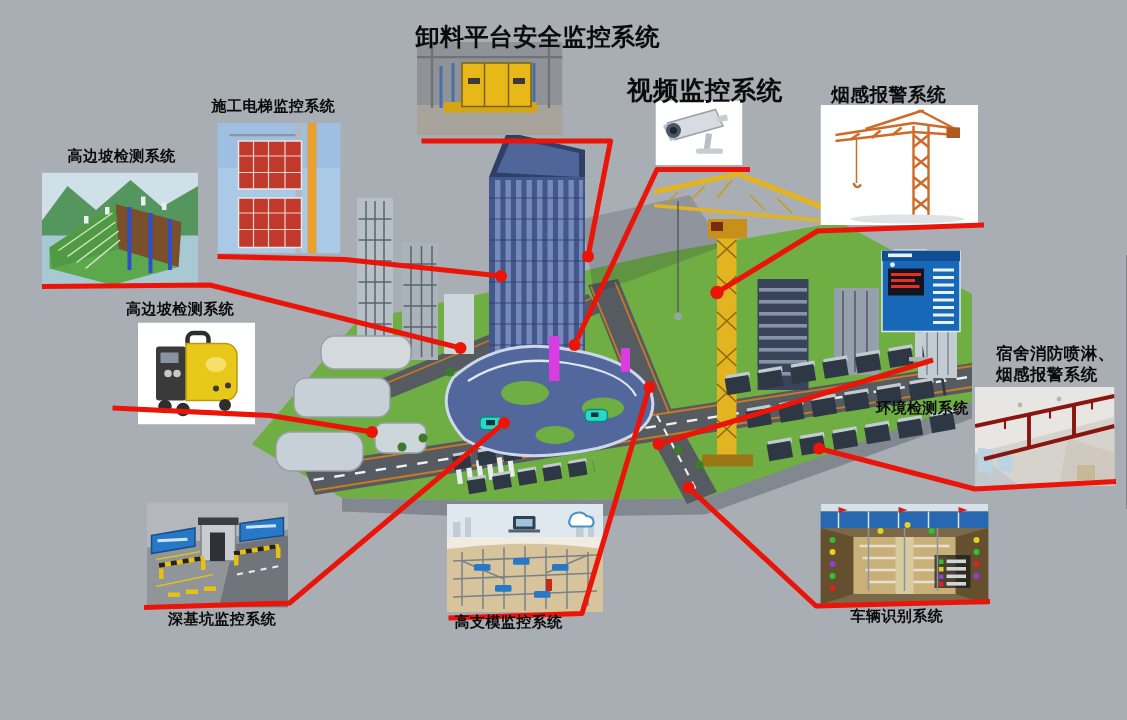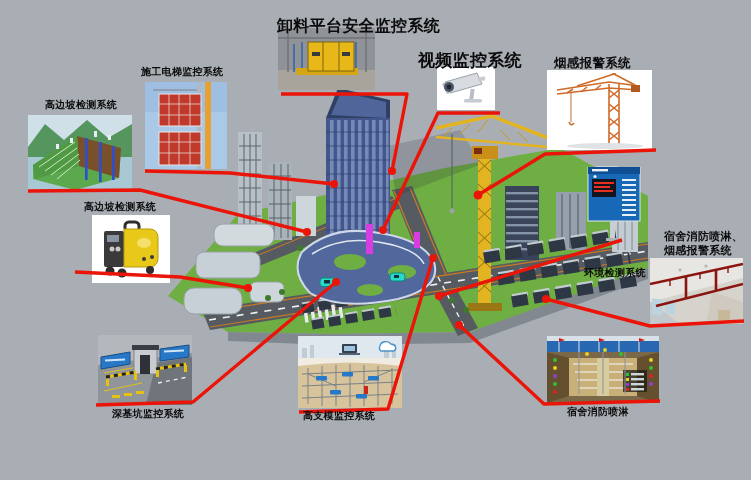--- a/index.html
+++ b/index.html
@@ -610,15 +610,15 @@
   <div class="lbl" id="lb-welder">高边坡检测系统</div>
   <div class="lbl" id="lb-video">视频监控系统</div>
   <div class="lbl" id="lb-crane">烟感报警系统</div>
   <div class="lbl" id="lb-environment">环境检测系统</div>
   <div class="lbl lbl2" id="lb-dormitory">
     <span>宿舍消防喷淋、</span>
     <span>烟感报警系统</span>
   </div>
   <div class="lbl" id="lb-vehicle">深基坑监控系统</div>
   <div class="lbl" id="lb-formwork">高支模监控系统</div>
-  <div class="lbl" id="lb-pit">宿舍消防喷淋</div>
+  <div class="lbl" id="lb-pit">车辆识别系统</div>
 
 </div>
 
 </body></html>

